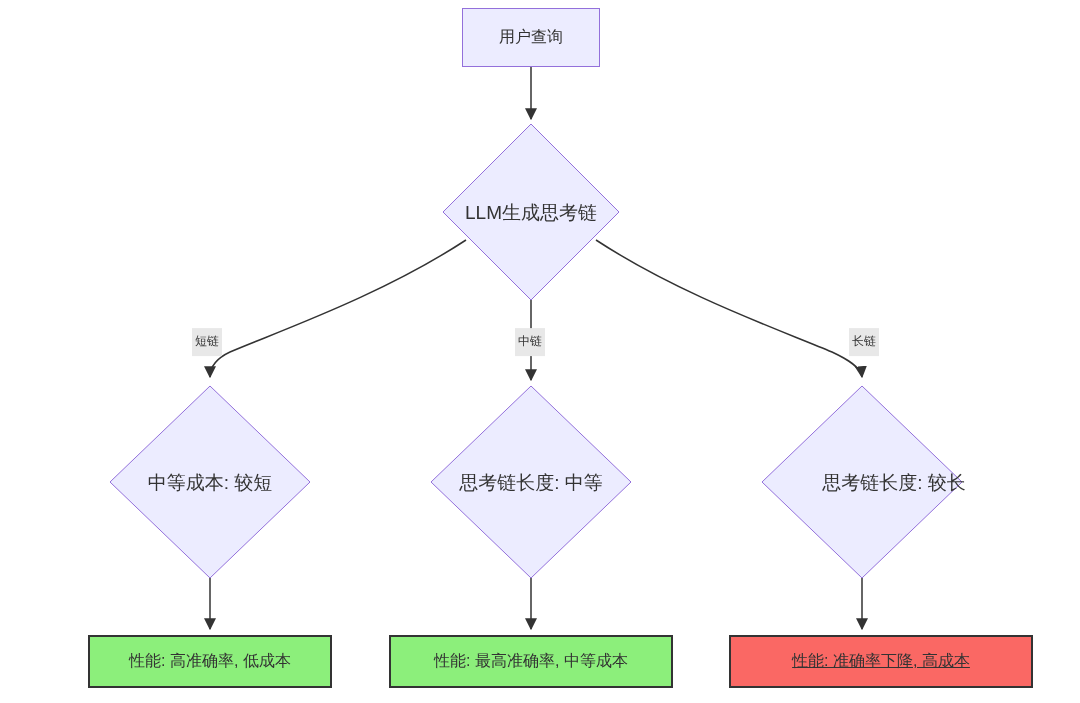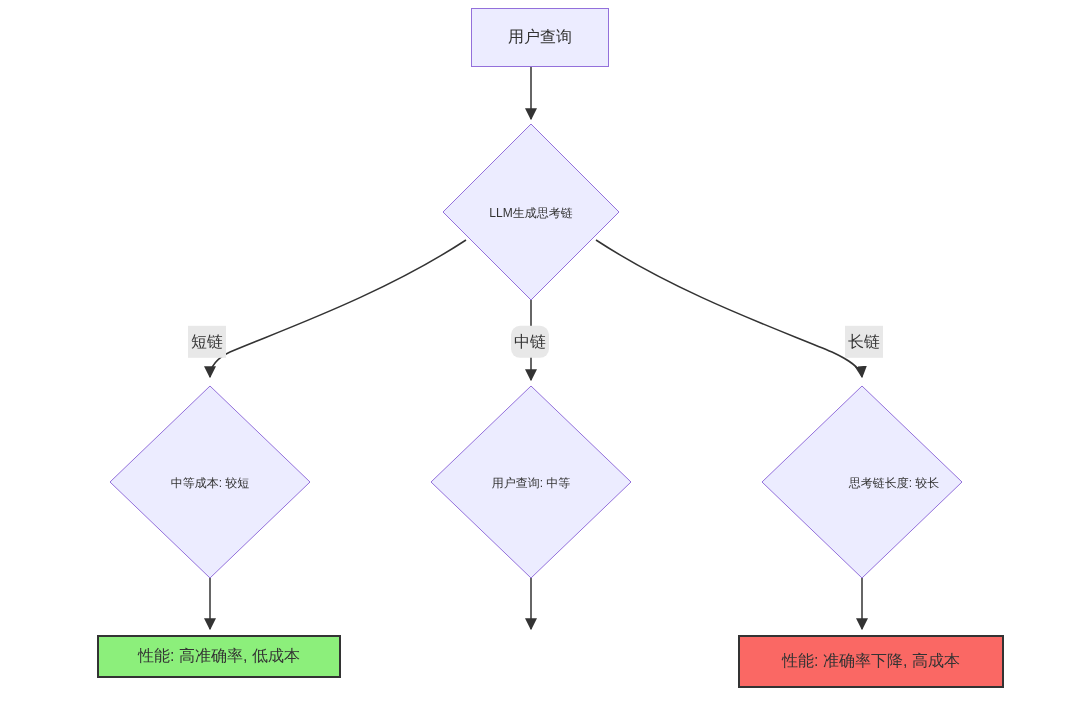--- a/index.html
+++ b/index.html
@@ -39,50 +39,49 @@
   }
   .arrowhead { fill: var(--edge-color); stroke: none; }
   .diamond {
     fill: var(--node-fill);
     stroke: var(--node-border);
     stroke-width: 1;
   }
   .node-label {
     position: absolute;
     transform: translate(-50%, -50%);
-    font-size: 12px;
+    font-size: 19px;
     line-height: 1.2;
     white-space: nowrap;
     text-align: right;
     color: var(--text-color);
   }
   .rect-node {
     position: absolute;
     display: flex;
     align-items: center;
     justify-content: center;
     font-size: 16px;
     white-space: nowrap;
     color: var(--text-color);
-    margin-left: 9px;
   }
   .start-node {
     background: var(--node-fill);
     border: 1px solid var(--node-border);
   }
   .result-node {
     border: 2px solid var(--result-border);
   }
   .result-good { background: var(--good-fill); }
   .result-bad  { background: var(--bad-fill); }
   .edge-label {
     position: absolute;
     transform: translate(-50%, -50%);
     background: var(--edge-label-bg);
-    font-size: 16px;
+    font-size: 12px;
     line-height: 1.15;
     padding: 7px 3px;
     white-space: nowrap;
     color: var(--text-color);
   }
 </style>
 </head>
 <body>
 
 <div class="canvas">
@@ -107,27 +106,30 @@
     <polygon class="diamond" points="531,386 631,482 531,578 431,482"></polygon>
     <polygon class="diamond" points="862,386 962,482 862,578 762,482"></polygon>
   </svg>
 
   <div class="rect-node start-node" style="left:462px; top:8px; width:138px; height:59px;">
     <span>用户查询</span>
   </div>
 
   <div class="node-label" style="left:531px; top:213px;">LLM生成思考链</div>
   <div class="node-label" style="left:210px; top:483px;">中等成本: 较短</div>
-  <div class="node-label" style="left:531px; top:483px;">用户查询: 中等</div>
+  <div class="node-label" style="left:531px; top:483px;">思考链长度: 中等</div>
   <div class="node-label" style="left:862px; top:483px;margin-left:32px;">思考链长度: 较长</div>
 
   <div class="edge-label" style="left:207px; top:342px;">短链</div>
-  <div class="edge-label" style="left:530px; top:342px;border-radius:9px;">中链</div>
+  <div class="edge-label" style="left:530px; top:342px;">中链</div>
   <div class="edge-label" style="left:864px; top:342px;">长链</div>
 
-  <div class="rect-node result-node result-good" style="left:88px; top:635px; width:244px; height:43px;">
+  <div class="rect-node result-node result-good" style="left:88px; top:635px; width:244px; height:53px;">
     <span>性能: 高准确率, 低成本</span>
   </div>
-  <div class="rect-node result-node result-bad" style="left:729px; top:635px; width:266px; height:53px;">
+  <div class="rect-node result-node result-good" style="left:389px; top:635px; width:284px; height:53px;">
+    <span>性能: 最高准确率, 中等成本</span>
+  </div>
+  <div class="rect-node result-node result-bad" style="left:729px; top:635px; width:304px; height:53px;text-decoration:underline;">
     <span>性能: 准确率下降, 高成本</span>
   </div>
 
 </div>
 
 </body></html>

